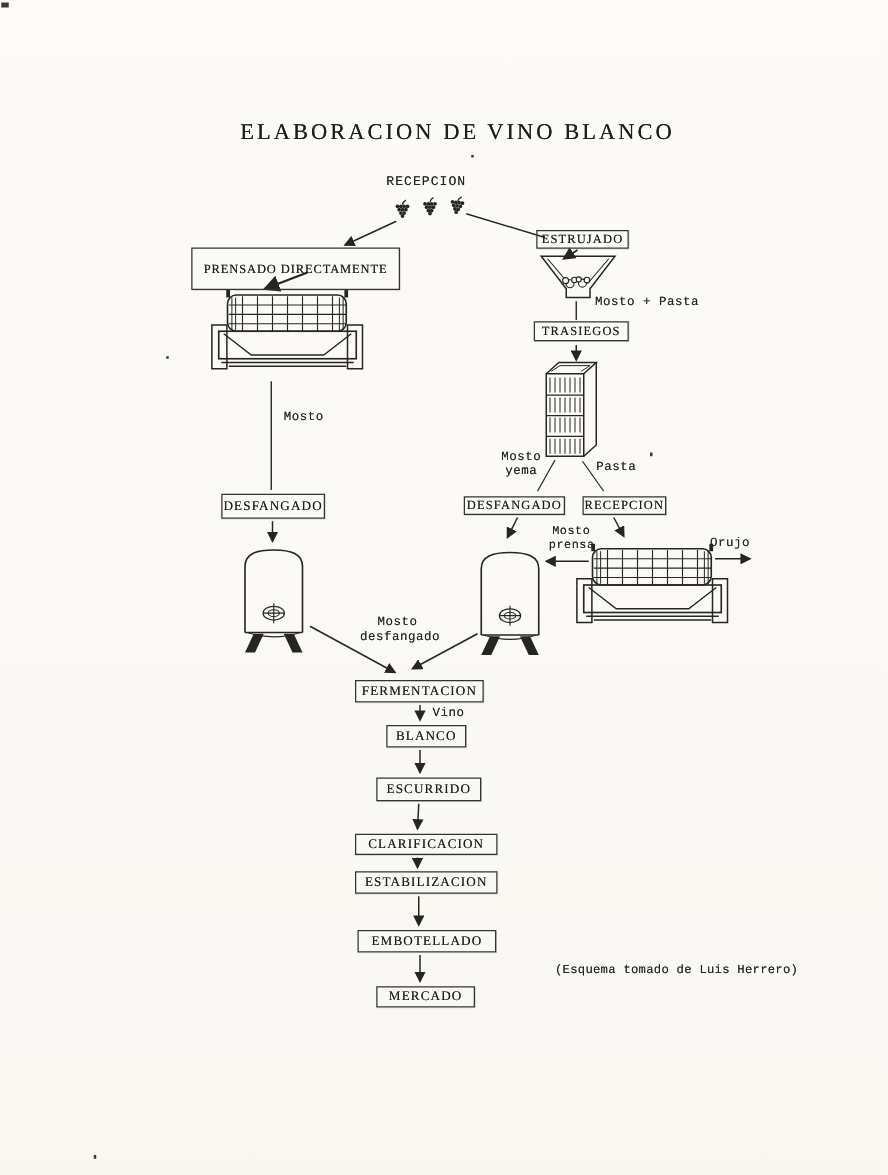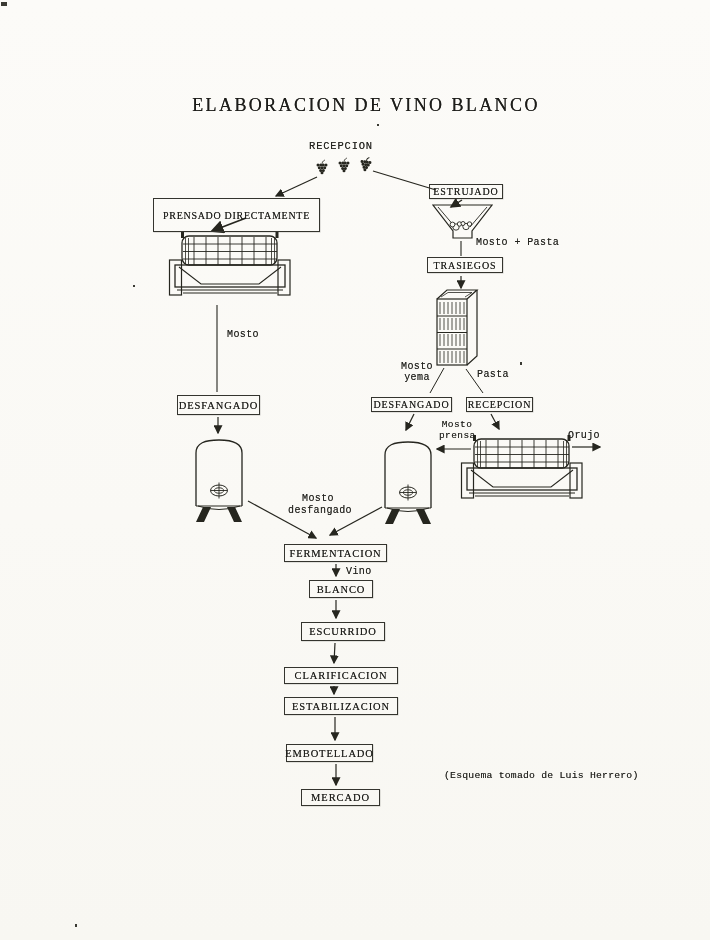--- a/index.html
+++ b/index.html
@@ -152,21 +152,21 @@
   <div class="box" style="left:429px;top:184px;width:74px;height:15px;font-size:10px">ESTRUJADO</div>
   <div class="box" style="left:427px;top:257px;width:76px;height:16px;font-size:10px">TRASIEGOS</div>
   <div class="box" style="left:177px;top:395px;width:83px;height:20px">DESFANGADO</div>
   <div class="box" style="left:371px;top:397px;width:81px;height:15px;font-size:10px">DESFANGADO</div>
   <div class="box" style="left:466px;top:397px;width:67px;height:15px;font-size:10px">RECEPCION</div>
   <div class="box" style="left:284px;top:544px;width:103px;height:18px">FERMENTACION</div>
   <div class="box" style="left:309px;top:580px;width:64px;height:18px">BLANCO</div>
   <div class="box" style="left:301px;top:622px;width:84px;height:19px">ESCURRIDO</div>
   <div class="box" style="left:284px;top:667px;width:114px;height:17px">CLARIFICACION</div>
   <div class="box" style="left:284px;top:697px;width:114px;height:18px">ESTABILIZACION</div>
-  <div class="box" style="left:286px;top:744px;width:87px;height:18px">EMBOTELLADO</div>
+  <div class="box" style="left:286px;top:744px;width:111px;height:18px">EMBOTELLADO</div>
   <div class="box" style="left:301px;top:789px;width:79px;height:17px">MERCADO</div>
 
   <div class="lbl" style="left:227px;top:329px">Mosto</div>
   <div class="lbl" style="left:476px;top:237px">Mosto + Pasta</div>
   <div class="lbl" style="left:397px;top:361px;width:40px;text-align:center;line-height:11px">Mosto
 yema</div>
   <div class="lbl" style="left:477px;top:369px">Pasta</div>
   <div class="lbl" style="left:439px;top:420px;width:36px;text-align:center;line-height:10.5px;font-size:9.5px">Mosto
 prensa</div>
   <div class="lbl" style="left:568px;top:430px">Orujo</div>

